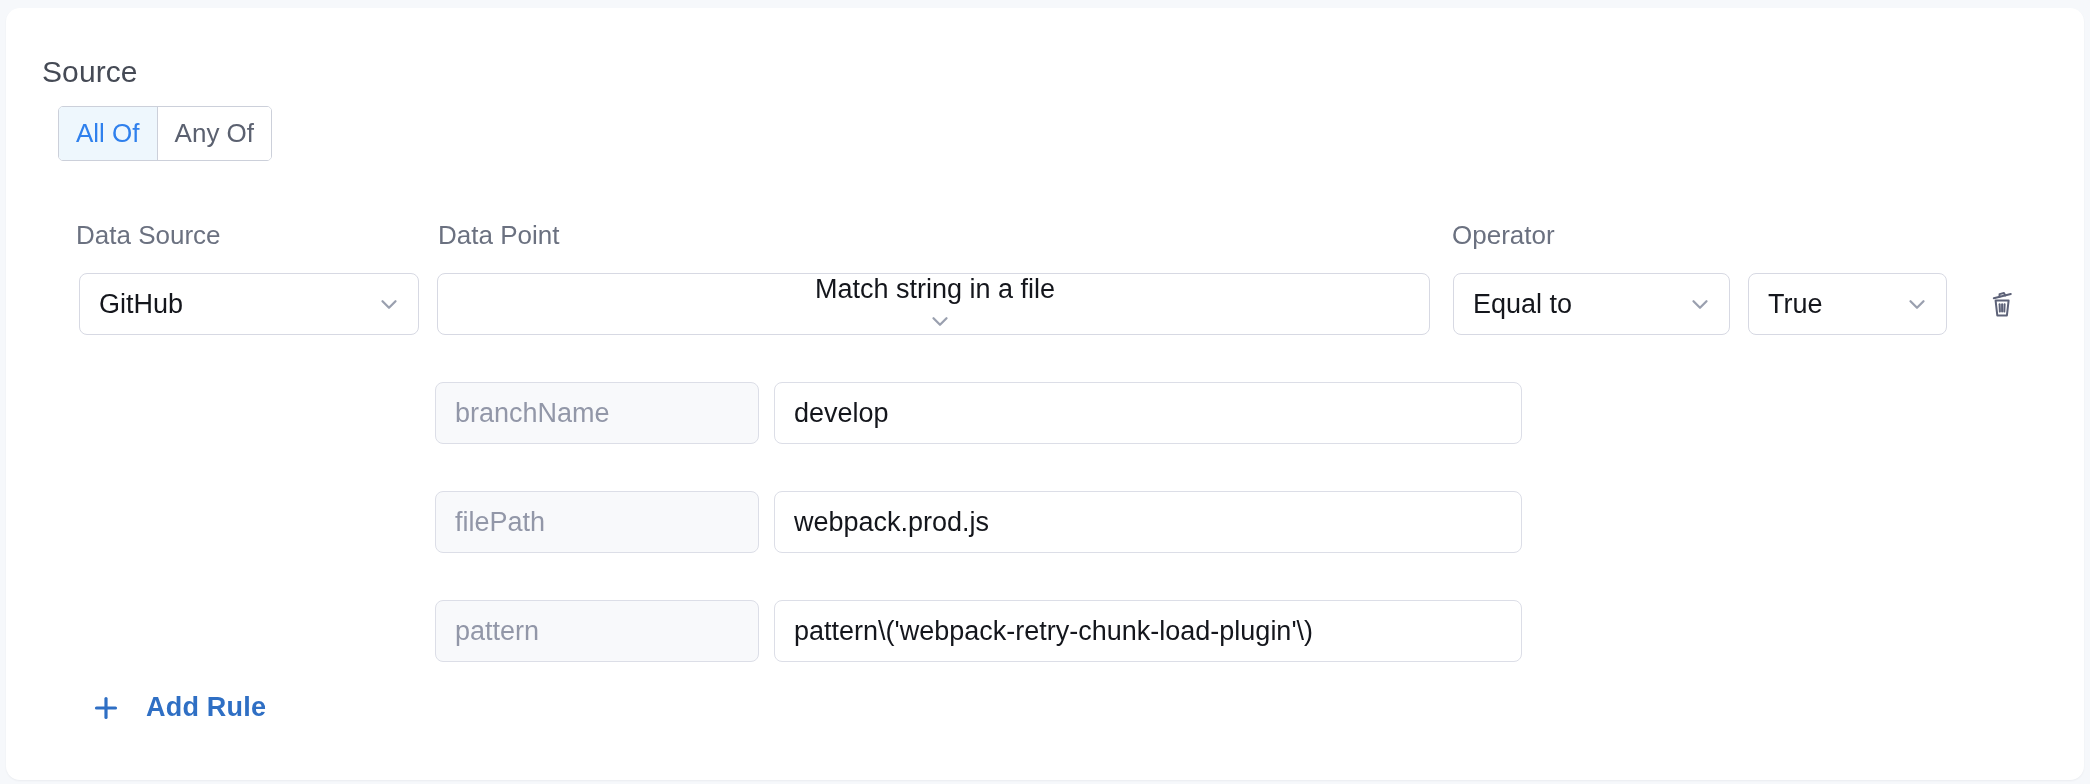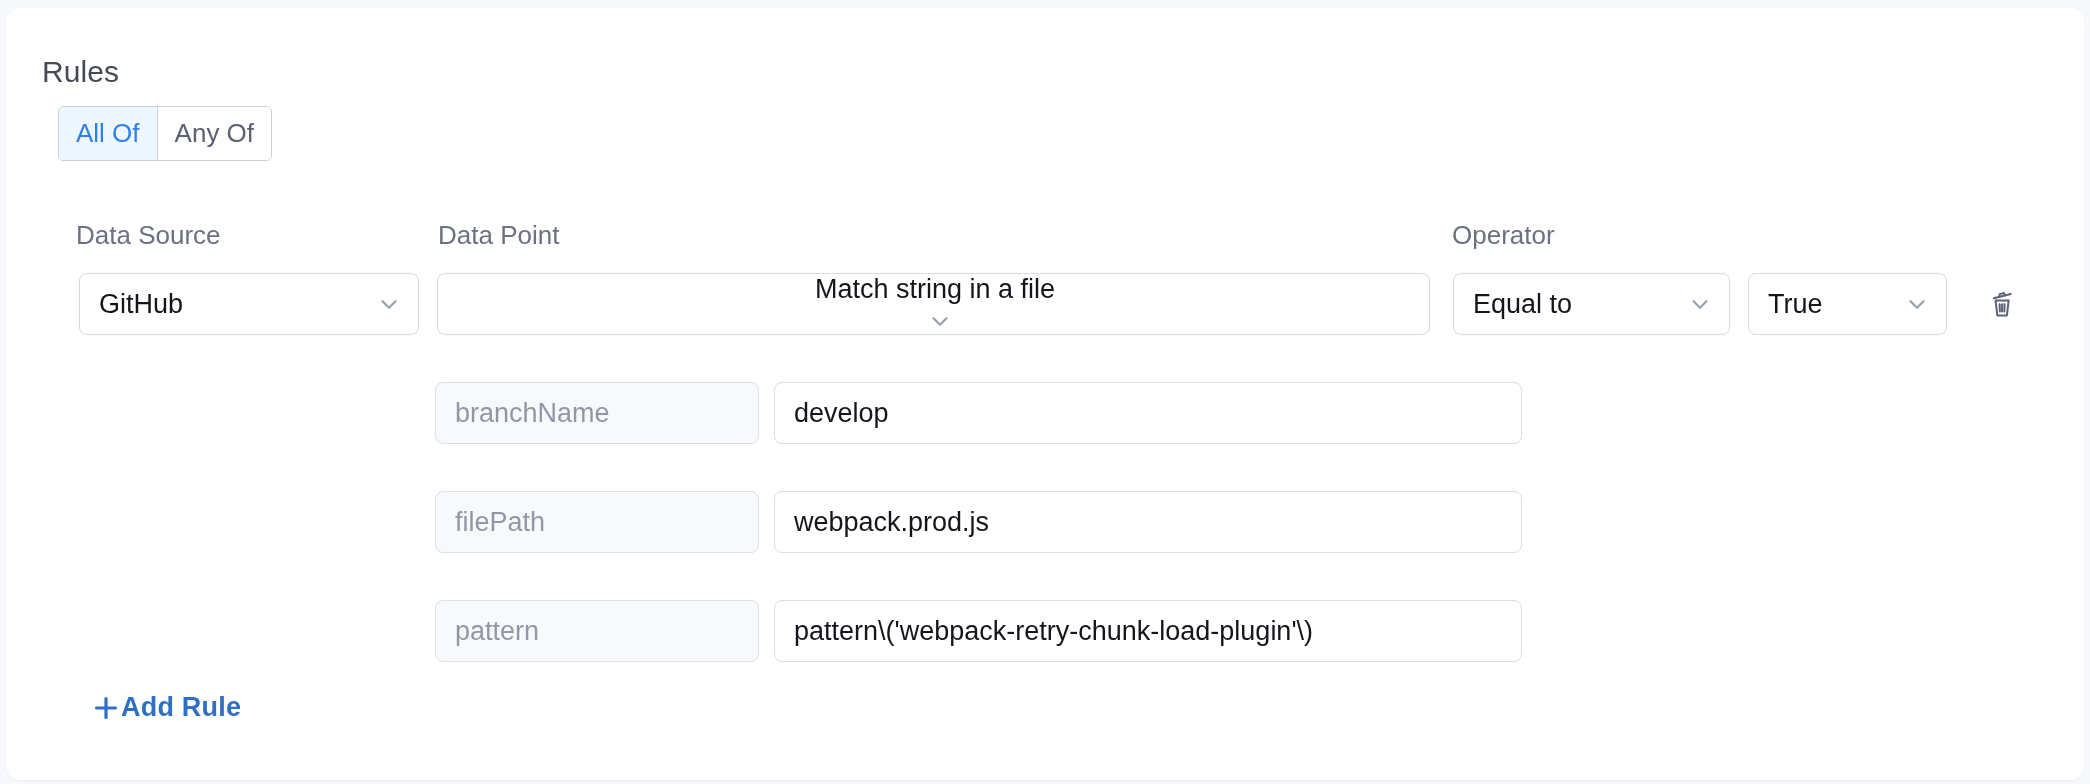--- a/index.html
+++ b/index.html
@@ -184,21 +184,21 @@
     font-family: inherit;
   }
 
   
   .add-rule {
     position: absolute;
     left: 86px;
     top: 684px;
     display: flex;
     align-items: center;
-    gap: 1px;
+    gap: 26px;
     background: none;
     border: none;
     cursor: pointer;
     padding: 0;
     font-family: inherit;
   }
   .add-rule .plus {
     width: 28px;
     height: 28px;
     display: block;
@@ -209,21 +209,21 @@
     font-weight: 700;
     color: #2f6fc4;
     letter-spacing: 0.2px;
   }
 </style>
 </head>
 <body>
 
 <div class="card">
 
-  <div class="section-title">Rules</div>
+  <div class="section-title">Source</div>
 
   <div class="segmented">
     <button class="seg-btn active">All Of</button>
     <button class="seg-btn">Any Of</button>
   </div>
 
   <div class="field-label lbl-source">Data Source</div>
   <div class="field-label lbl-point">Data Point</div>
   <div class="field-label lbl-operator">Operator</div>
 

